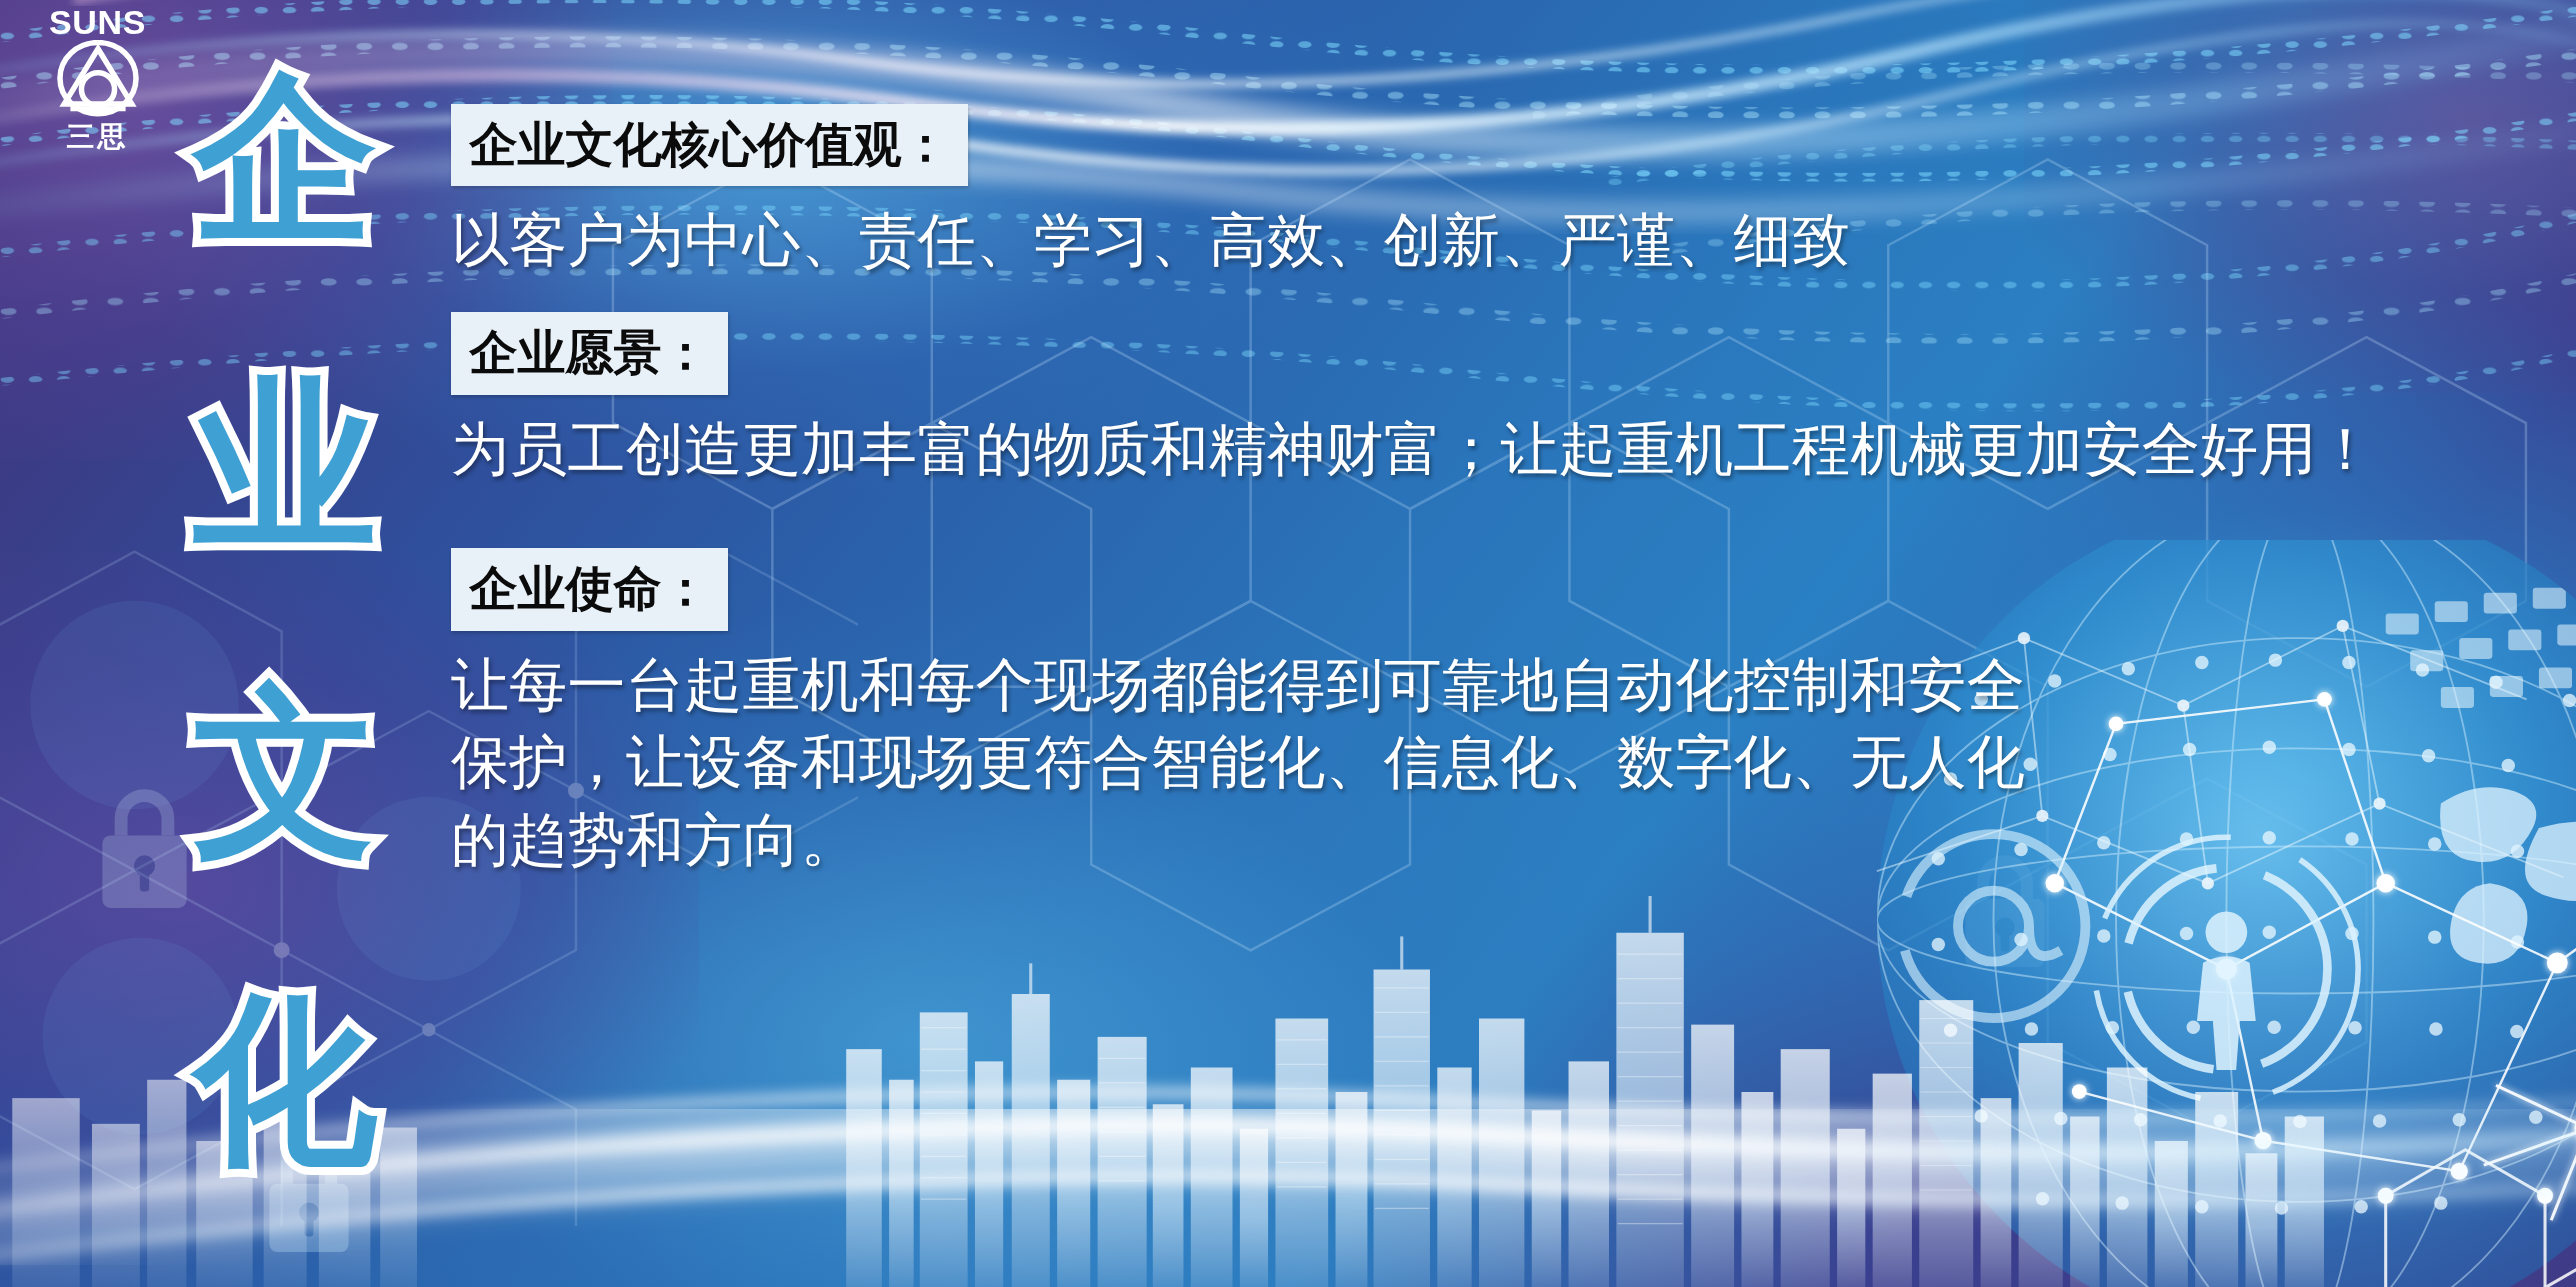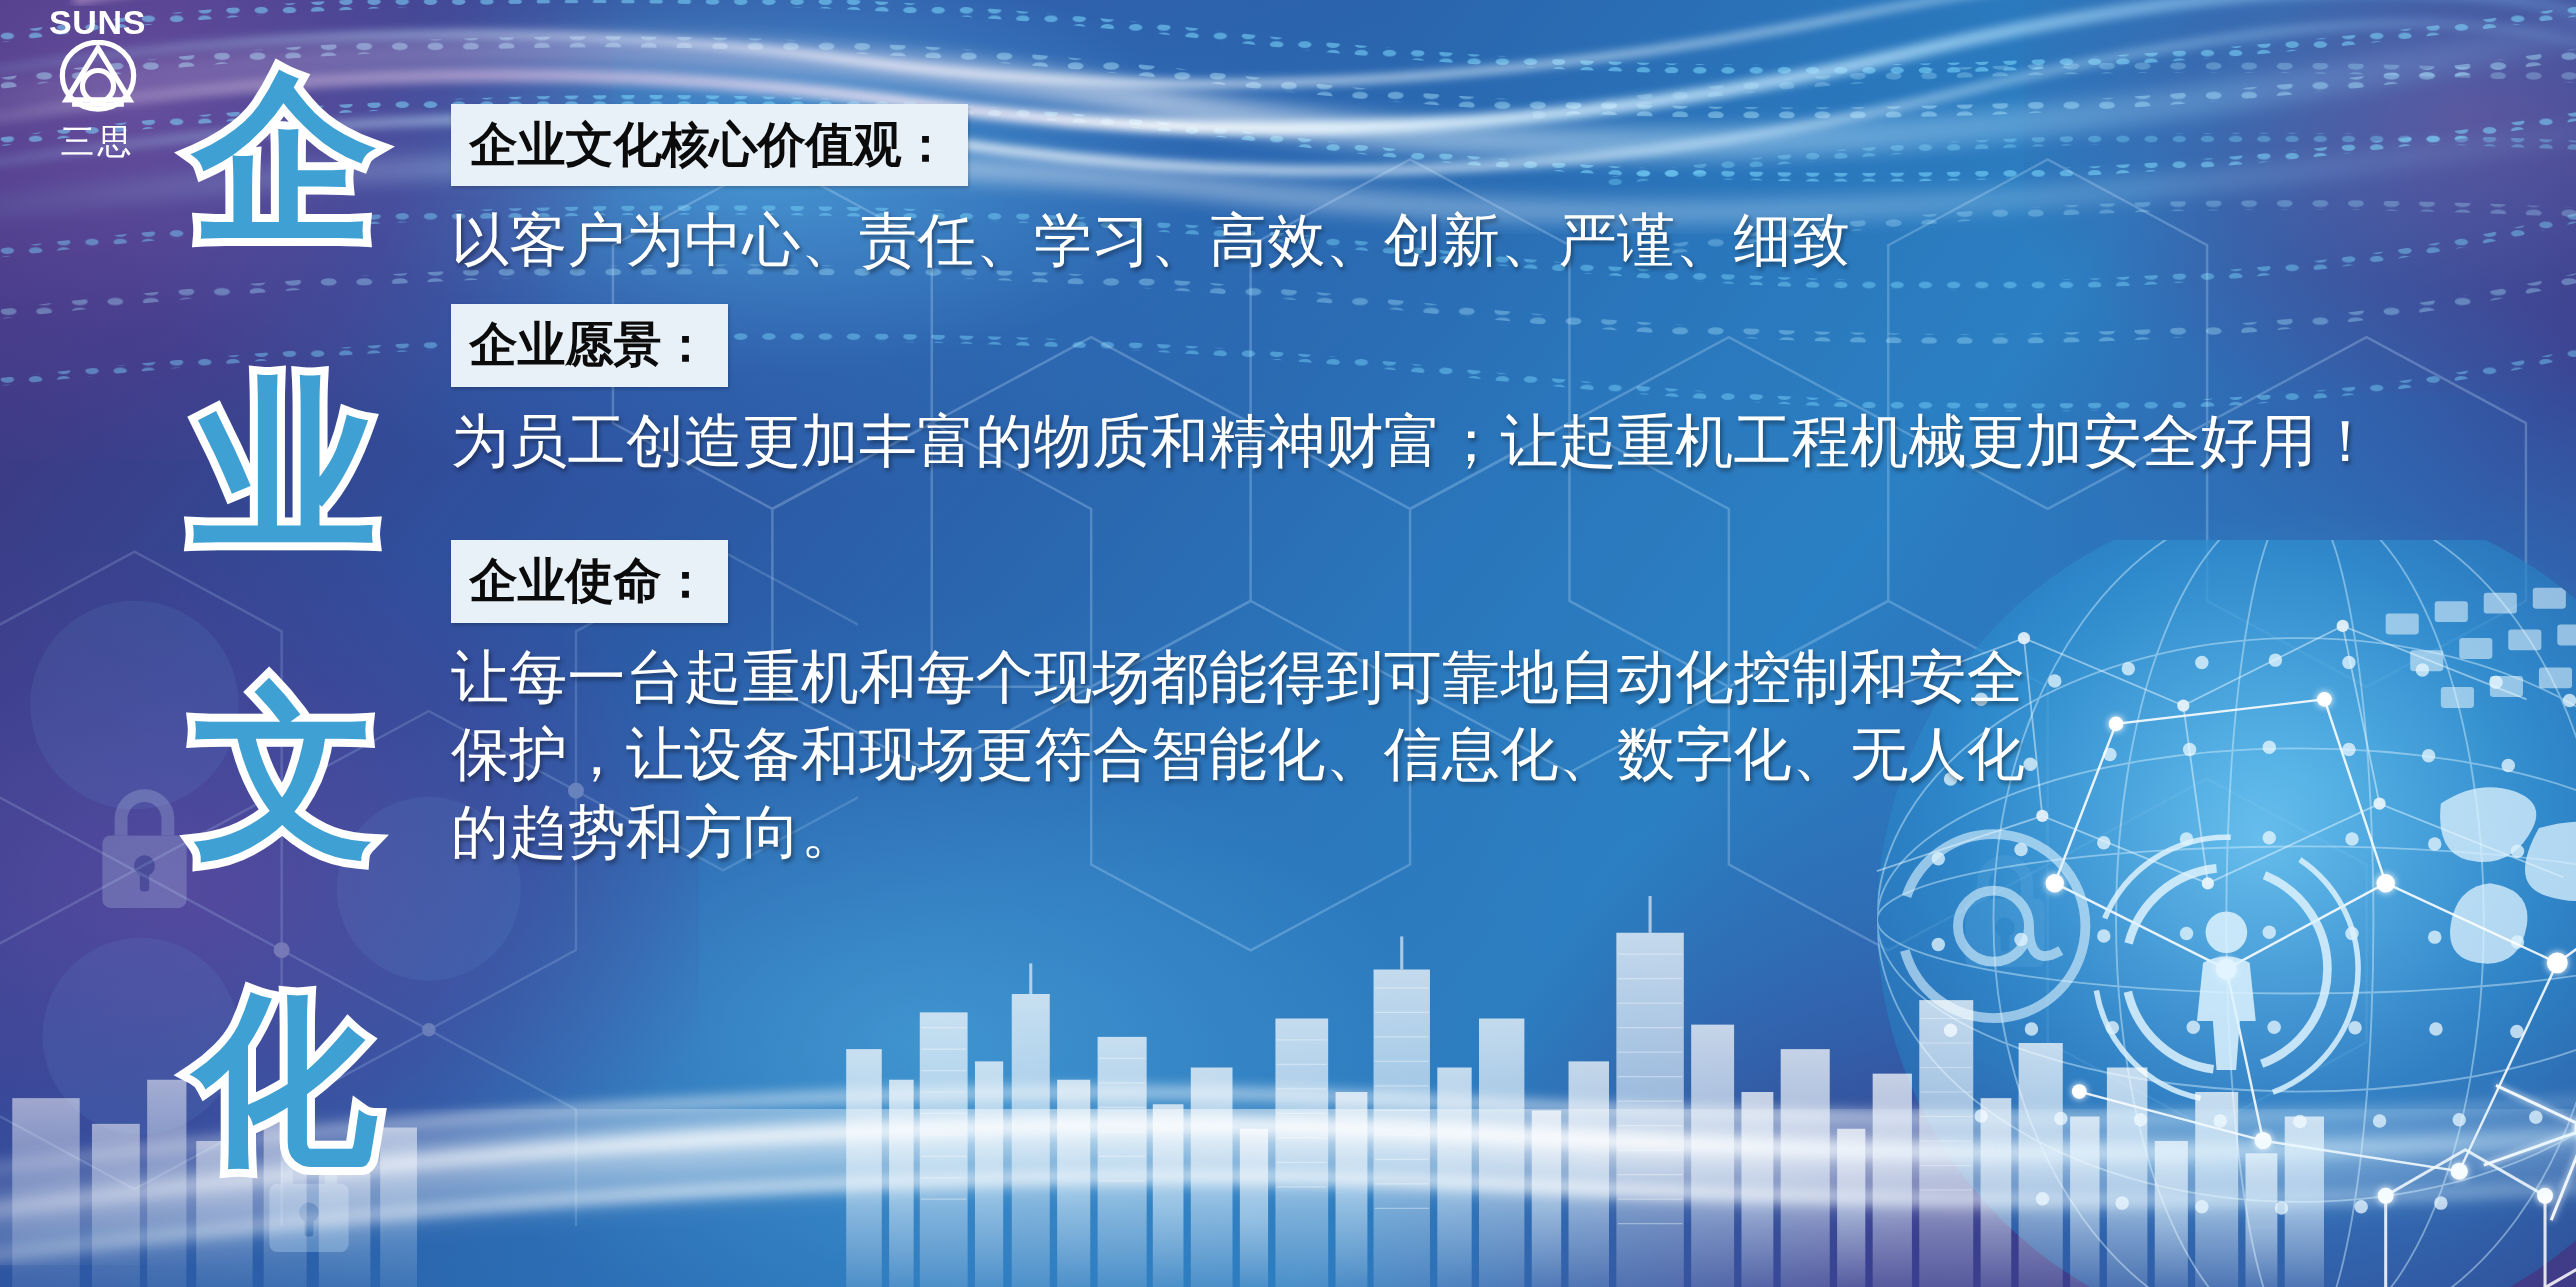--- a/index.html
+++ b/index.html
@@ -76,22 +76,22 @@
     display:flex; flex-direction:column; align-items:center;
   }
   #logo .logo-word {
     font-family:"Liberation Sans", sans-serif;
     font-weight:bold; font-size:34px; color:#ffffff;
     letter-spacing:0.6px; line-height:1; margin-bottom:1.2px;
   }
   #logo .logo-mark { width:92px; height:80px; }
   #logo .logo-cn {
     font-family:"Liberation Sans", sans-serif;
-    font-weight:normal; font-size:34px; color:#ffffff;
-    letter-spacing:3.1px; line-height:1; margin-top:9px;
+    font-weight:bold; font-size:28px; color:#ffffff;
+    letter-spacing:3.1px; line-height:1; margin-top:3px;
   }
 
   
   #vertical-headline {
     position:absolute; left:156px; top:74px;
     width:258px; height:1091px;
     display:flex; flex-direction:column;
     align-items:center; justify-content:space-between;
     z-index:8;
   }
@@ -131,21 +131,21 @@
     margin-top:16px;
     color:#ffffff;
     font-family:"DejaVu Serif", serif;
     font-size:58px;
     line-height:1.34;
     letter-spacing:0.3px;
     text-shadow:1.8px 2.5px 4.3px rgba(0,0,0,0.42);
     white-space:pre-line;
   }
 
-  #block-values { margin-bottom:24px; }
+  #block-values { margin-bottom:32px; }
   #block-vision { margin-bottom:60px; }
 </style>
 </head>
 <body>
 
 <div id="poster">
 
   <div class="bg-layer">
 
     <div class="corner-purple-tl"></div>

